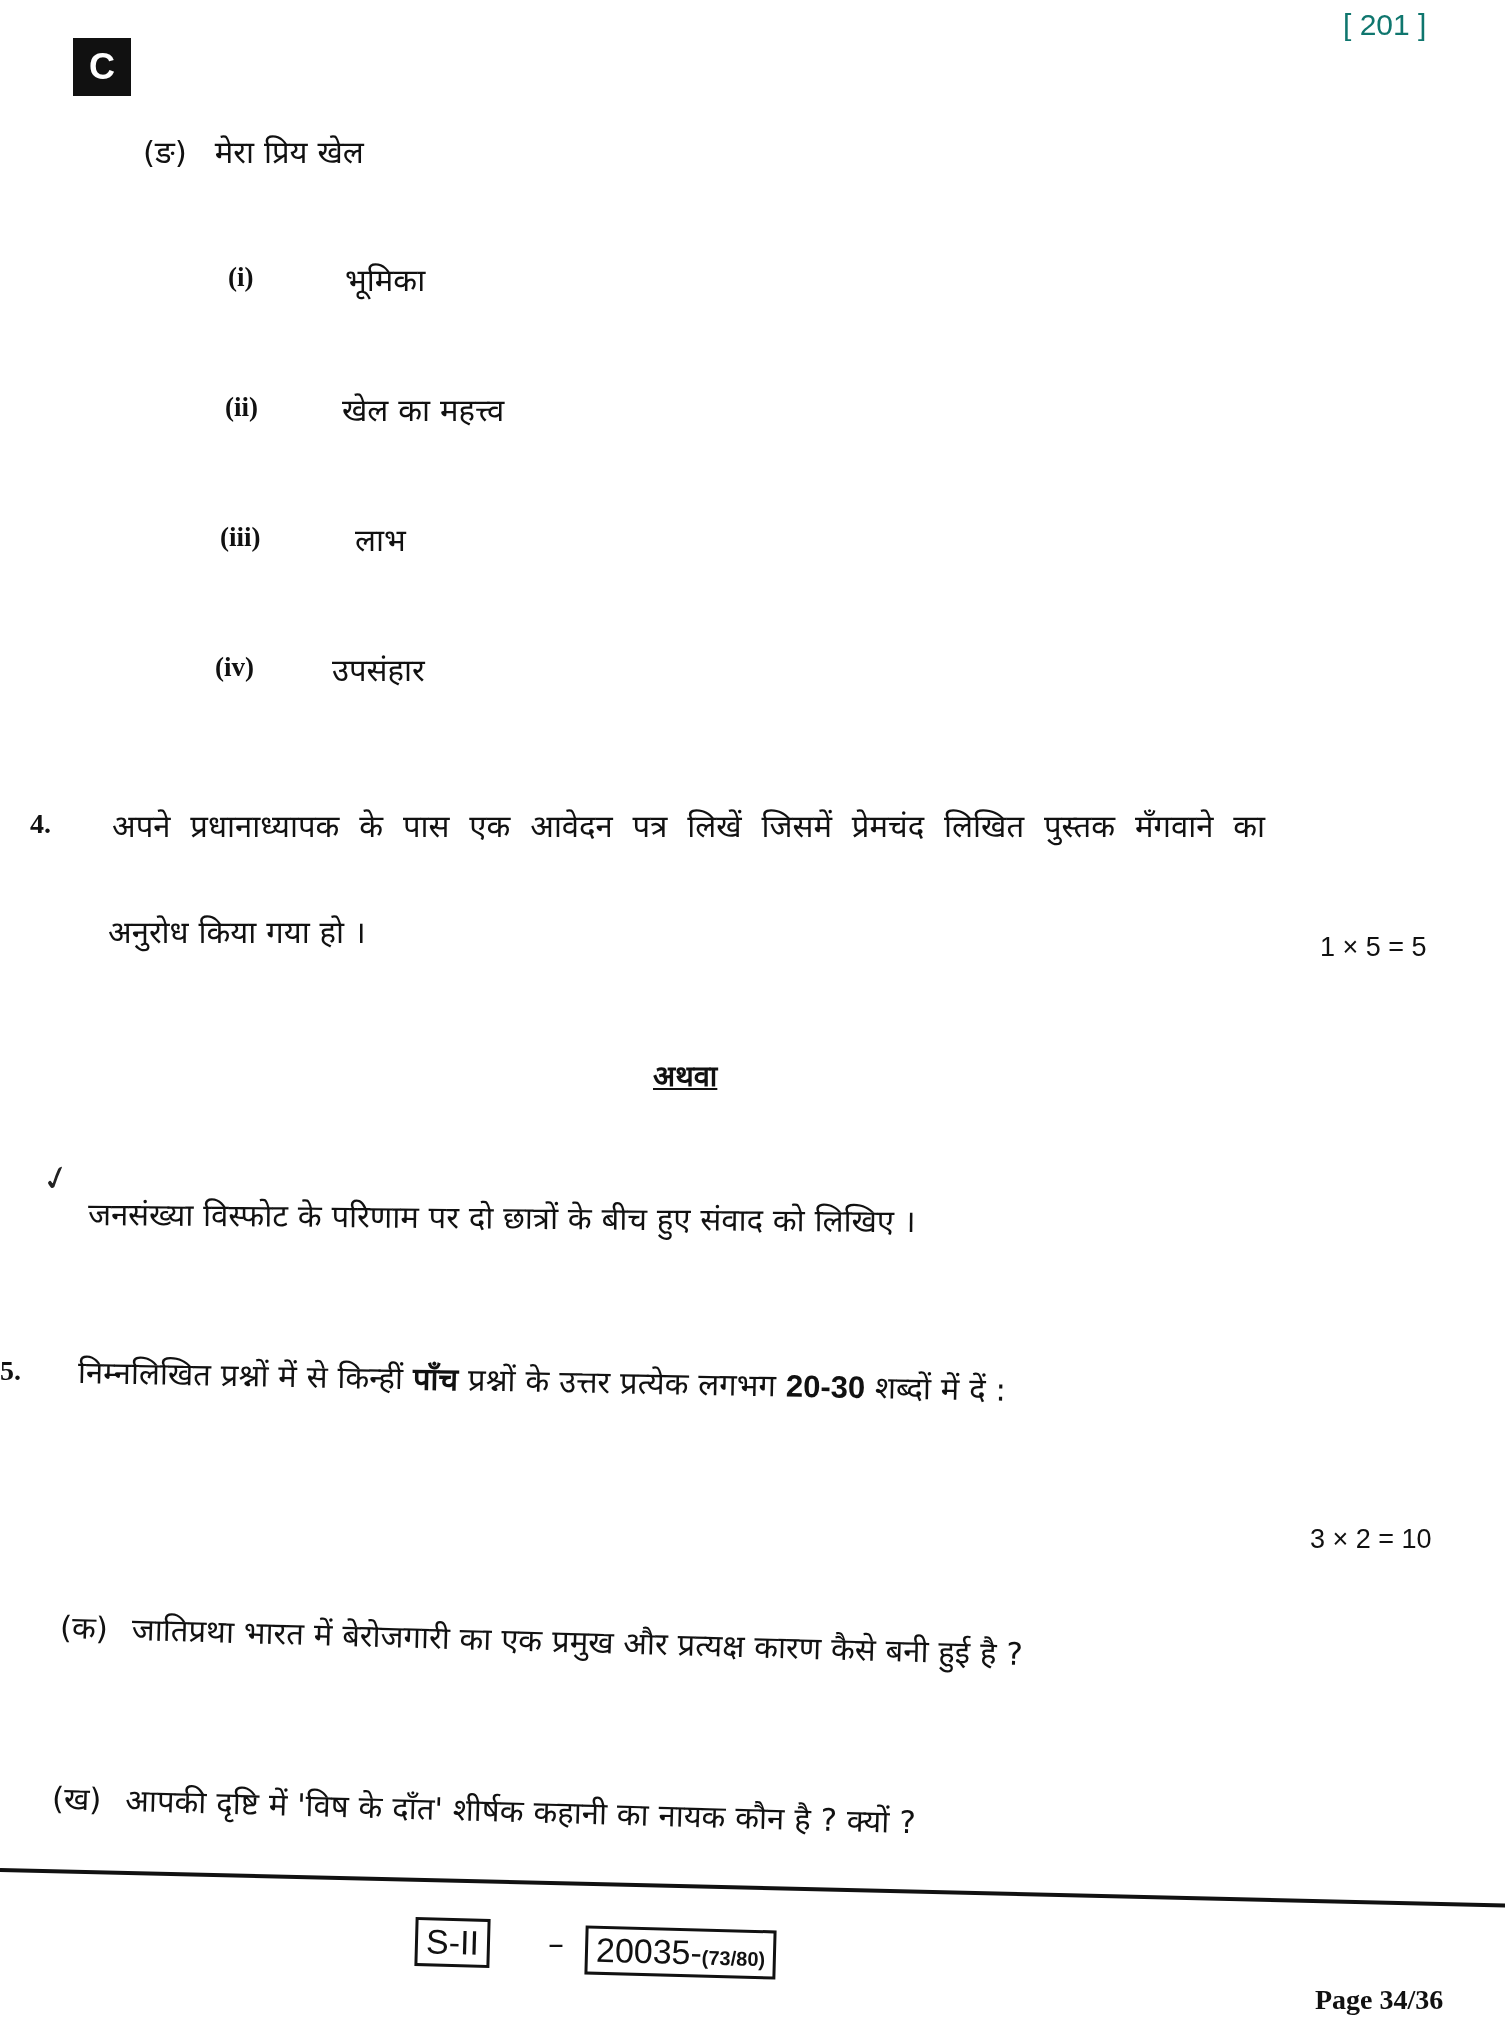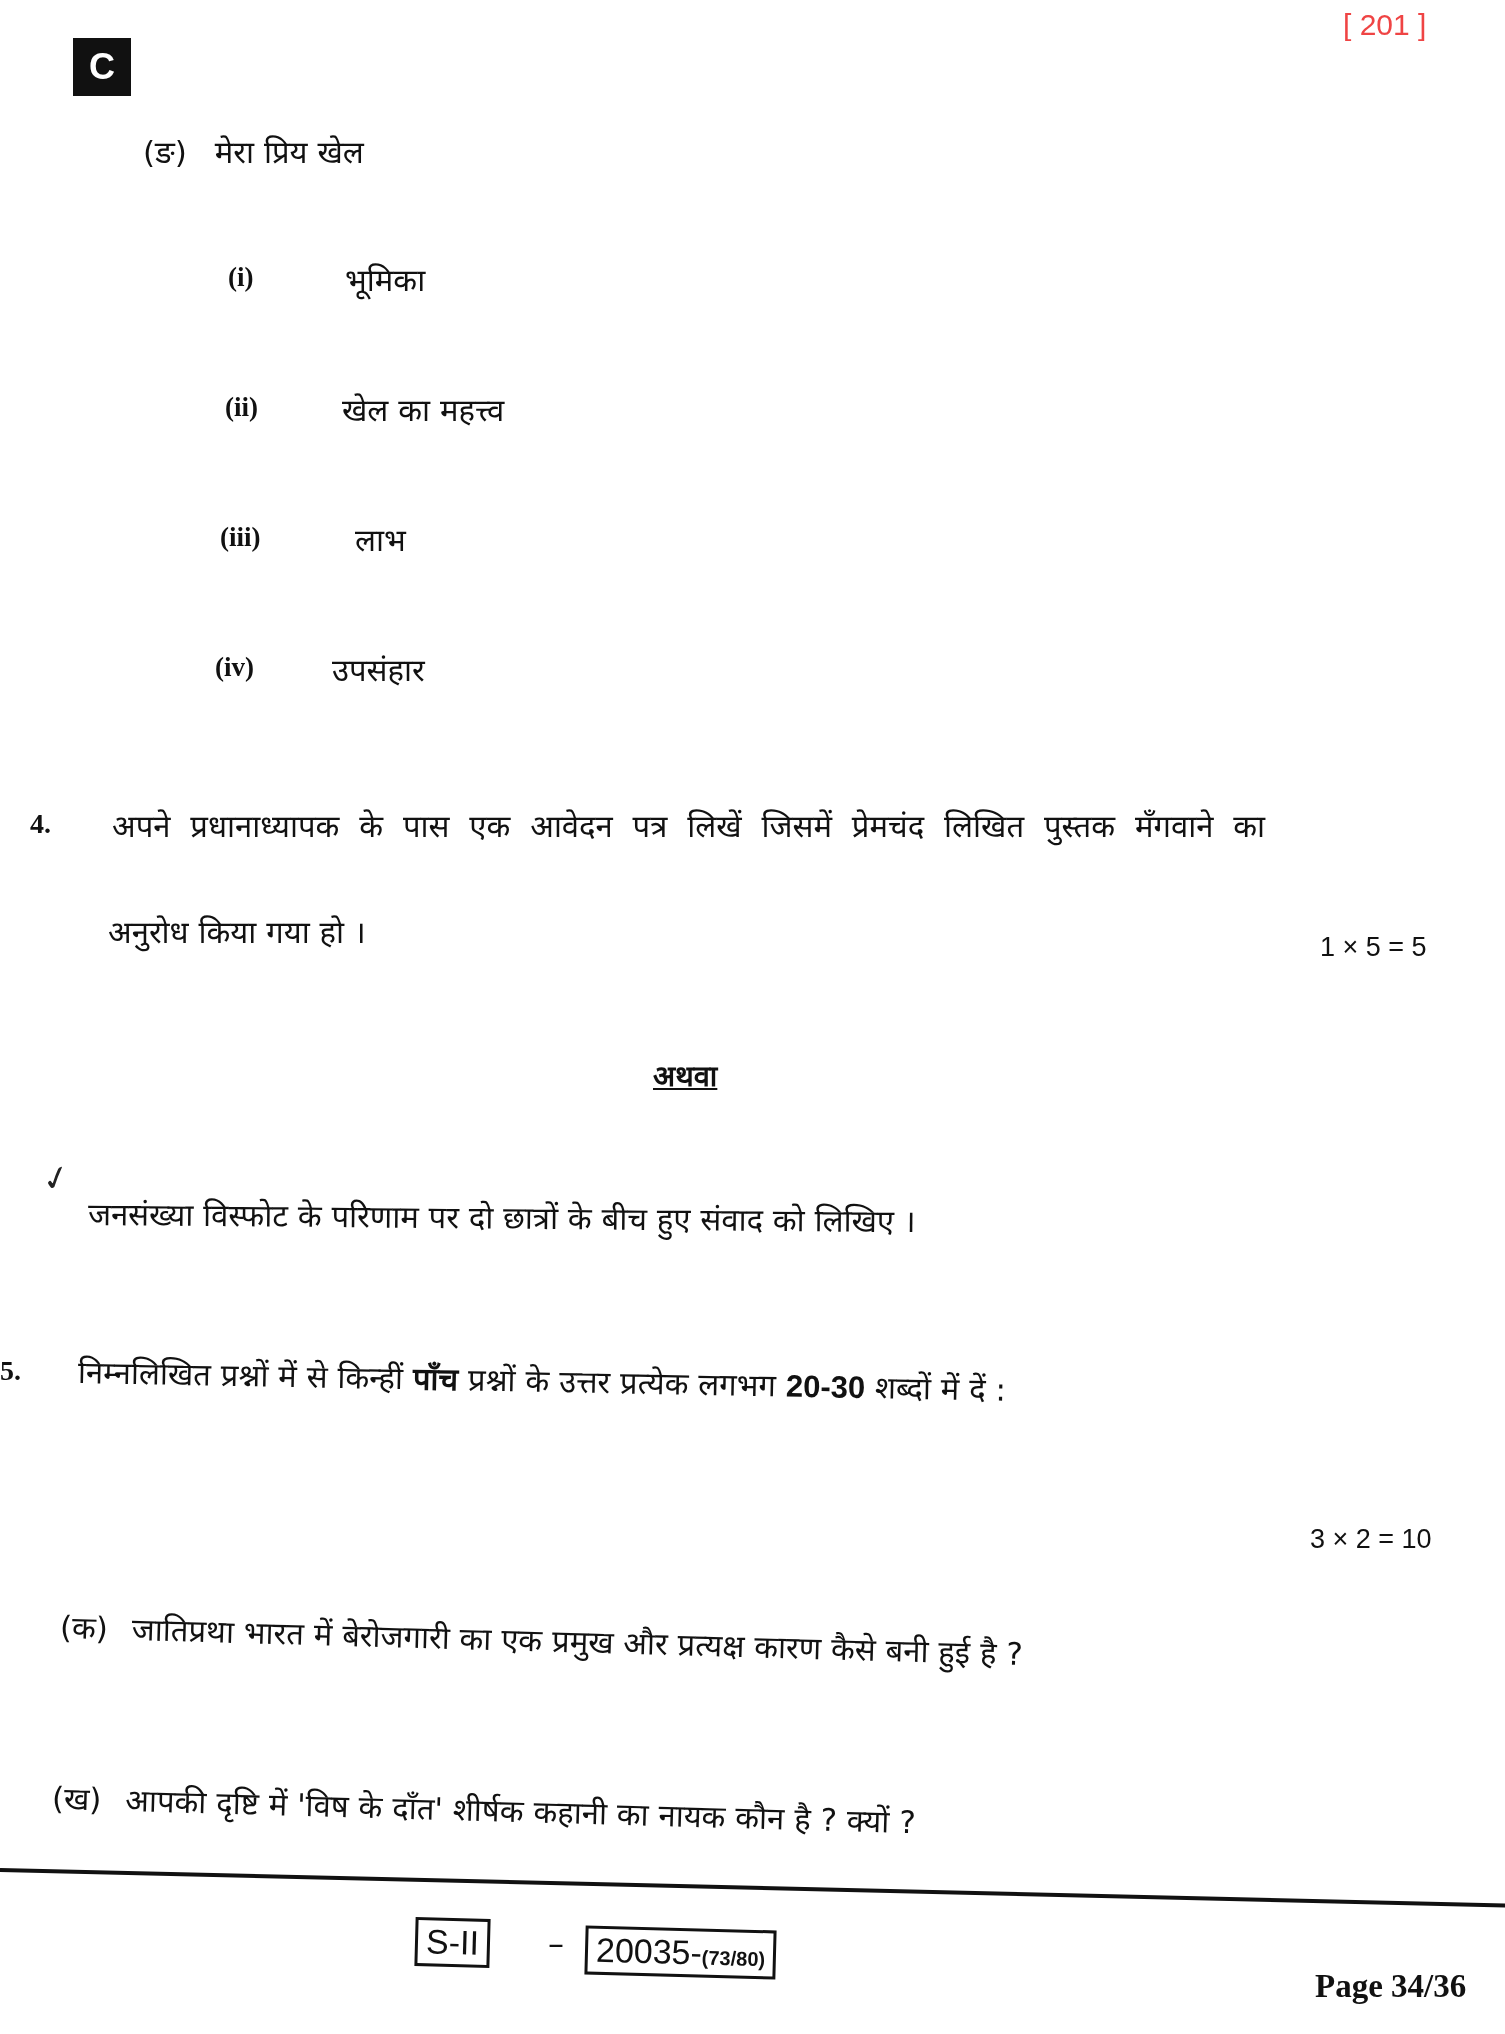--- a/index.html
+++ b/index.html
@@ -6,37 +6,37 @@
   body {
     width: 1505px; height: 2034px; position: relative; overflow: hidden;
     font-family: "DejaVu Sans", "Liberation Sans", sans-serif; color: #111;
   }
   .abs { position: absolute; white-space: nowrap; }
   .code-badge {
     left: 73px; top: 38px; width: 58px; height: 58px; background: #111;
     color: #fff; font-family: "Liberation Sans", sans-serif; font-size: 36px; font-weight: bold;
     display: flex; align-items: center; justify-content: center;
   }
-  .page-code { right: 380px; top: 8px; font-family: "Liberation Sans", sans-serif; font-size: 30px; color: #ef4444; right: auto; left: 1343px; text-align: right; }
+  .page-code { right: 380px; top: 8px; font-family: "Liberation Sans", sans-serif; font-size: 30px; color: #0f766e; right: auto; left: 1343px; text-align: right; }
   .hi { font-size: 31px; }
   .num { font-family: "Liberation Serif", serif; font-size: 28px; font-weight: bold; }
   .marks { font-family: "Liberation Sans", sans-serif; font-size: 27px; }
   .bold { font-weight: bold; }
   .sub-label { font-family: "Liberation Serif", serif; font-size: 27px; font-weight: bold; }
   .check { font-size: 34px; color: #222; }
   .rule {
     left: 0; top: 1868px; width: 1520px; height: 4px; background: #111;
     transform: rotate(1.35deg); transform-origin: left center;
   }
   .box {
     border: 3px solid #111; font-family: "Liberation Sans", sans-serif; font-size: 34px;
     padding: 2px 8px; background: #fff;
   }
   .box small { font-size: 20px; font-weight: bold; }
-  .footer-page { font-family: "Liberation Serif", serif; font-size: 33px; font-weight: bold; }
+  .footer-page { font-family: "Liberation Serif", serif; font-size: 28px; font-weight: bold; margin-top: 16px; }
 </style>
 </head>
 <body>
 
 <div class="abs code-badge">C</div>
 <div class="abs page-code">[ 201 ]</div>
 
 <div class="abs hi" style="left:143px; top:130px;">
   <span>(ङ)</span>
   <span style="margin-left:18px;">मेरा प्रिय खेल</span>

